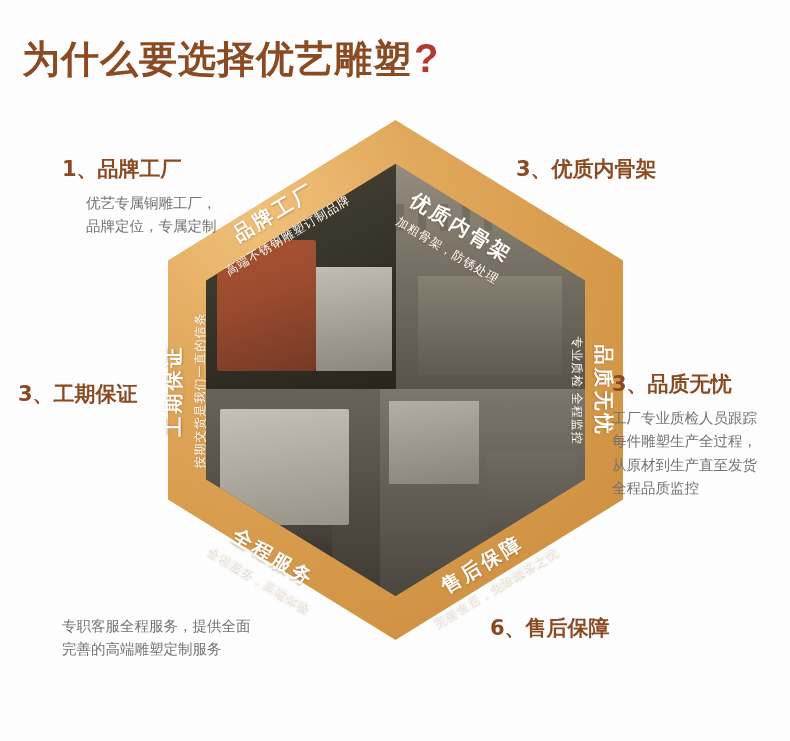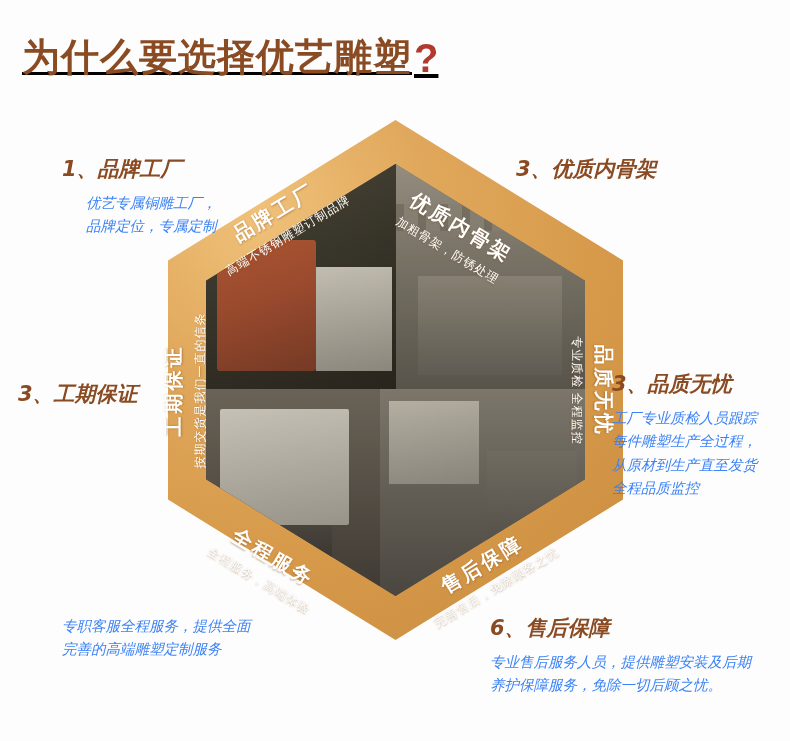--- a/index.html
+++ b/index.html
@@ -10,21 +10,21 @@
     position:relative;overflow:hidden;
   }
   #stage{
     position:absolute;left:0;top:0;width:790px;height:741px;
     background:#fdfdfd;
   }
 
   
   .title-wrap{
     position:absolute;left:22px;top:38px;
-    display:flex;align-items:flex-start;text-decoration:underline;
+    display:flex;align-items:flex-end;
   }
   .title{
     font-size:38px;font-weight:bold;color:#8a4a22;
     letter-spacing:1px;line-height:1;
     font-family:"DejaVu Sans","Liberation Sans",sans-serif;
   }
   .title-q{
     font-size:40px;font-weight:bold;color:#b03a2e;
     margin-left:2px;line-height:1;
   }
@@ -103,27 +103,27 @@
   
   .bl-l{left:-62px;top:246px;transform:rotate(-90deg);transform-origin:center;}
   
   .bl-r{left:370px;top:246px;transform:rotate(90deg);transform-origin:center;}
   
   .bl-, .bl-bl{left:62px;top:396px;transform:rotate(31deg);transform-origin:left top;}
   
   .bl-br{left:246px;top:470px;transform:rotate(-31deg);transform-origin:left top;}
 
   
-  .blk{position:absolute;font-style:italic;}
+  .blk{position:absolute;}
   .blk .hd{
     font-size:21px;font-weight:bold;color:#8a4a22;margin-bottom:9px;
     font-family:"DejaVu Sans","Liberation Sans",sans-serif;white-space:nowrap;
   }
   .blk .bd{
-    font-size:14.5px;color:#3b82f6;line-height:1.62;
+    font-size:14.5px;color:#737373;line-height:1.62;
   }
   .b1{left:62px;top:155px;}
   .b1 .bd{padding-left:24px;}
   .b2{left:516px;top:155px;}
   .b3{left:18px;top:380px;width:180px;}
   .b4{left:612px;top:370px;width:172px;}
   .b5{left:62px;top:615px;}
   .b6{left:468px;top:614px;margin-left:22px;}
 
   .b1 .hd,.b3 .hd,.b5 .hd{text-align:left;}
@@ -198,16 +198,15 @@
     <div class="hd">3、品质无忧</div>
     <div class="bd">工厂专业质检人员跟踪<br>每件雕塑生产全过程，<br>从原材到生产直至发货<br>全程品质监控</div>
   </div>
 
   <div class="blk b5">
     <div class="bd">专职客服全程服务，提供全面<br>完善的高端雕塑定制服务</div>
   </div>
 
   <div class="blk b6">
     <div class="hd">6、售后保障</div>
-    <div class="bd">专业售后服务人员，提供雕塑安装及后期<br>养护保障服务，免除一切后顾之忧。</div>
   </div>
 
 </div>
 
 </body></html>

